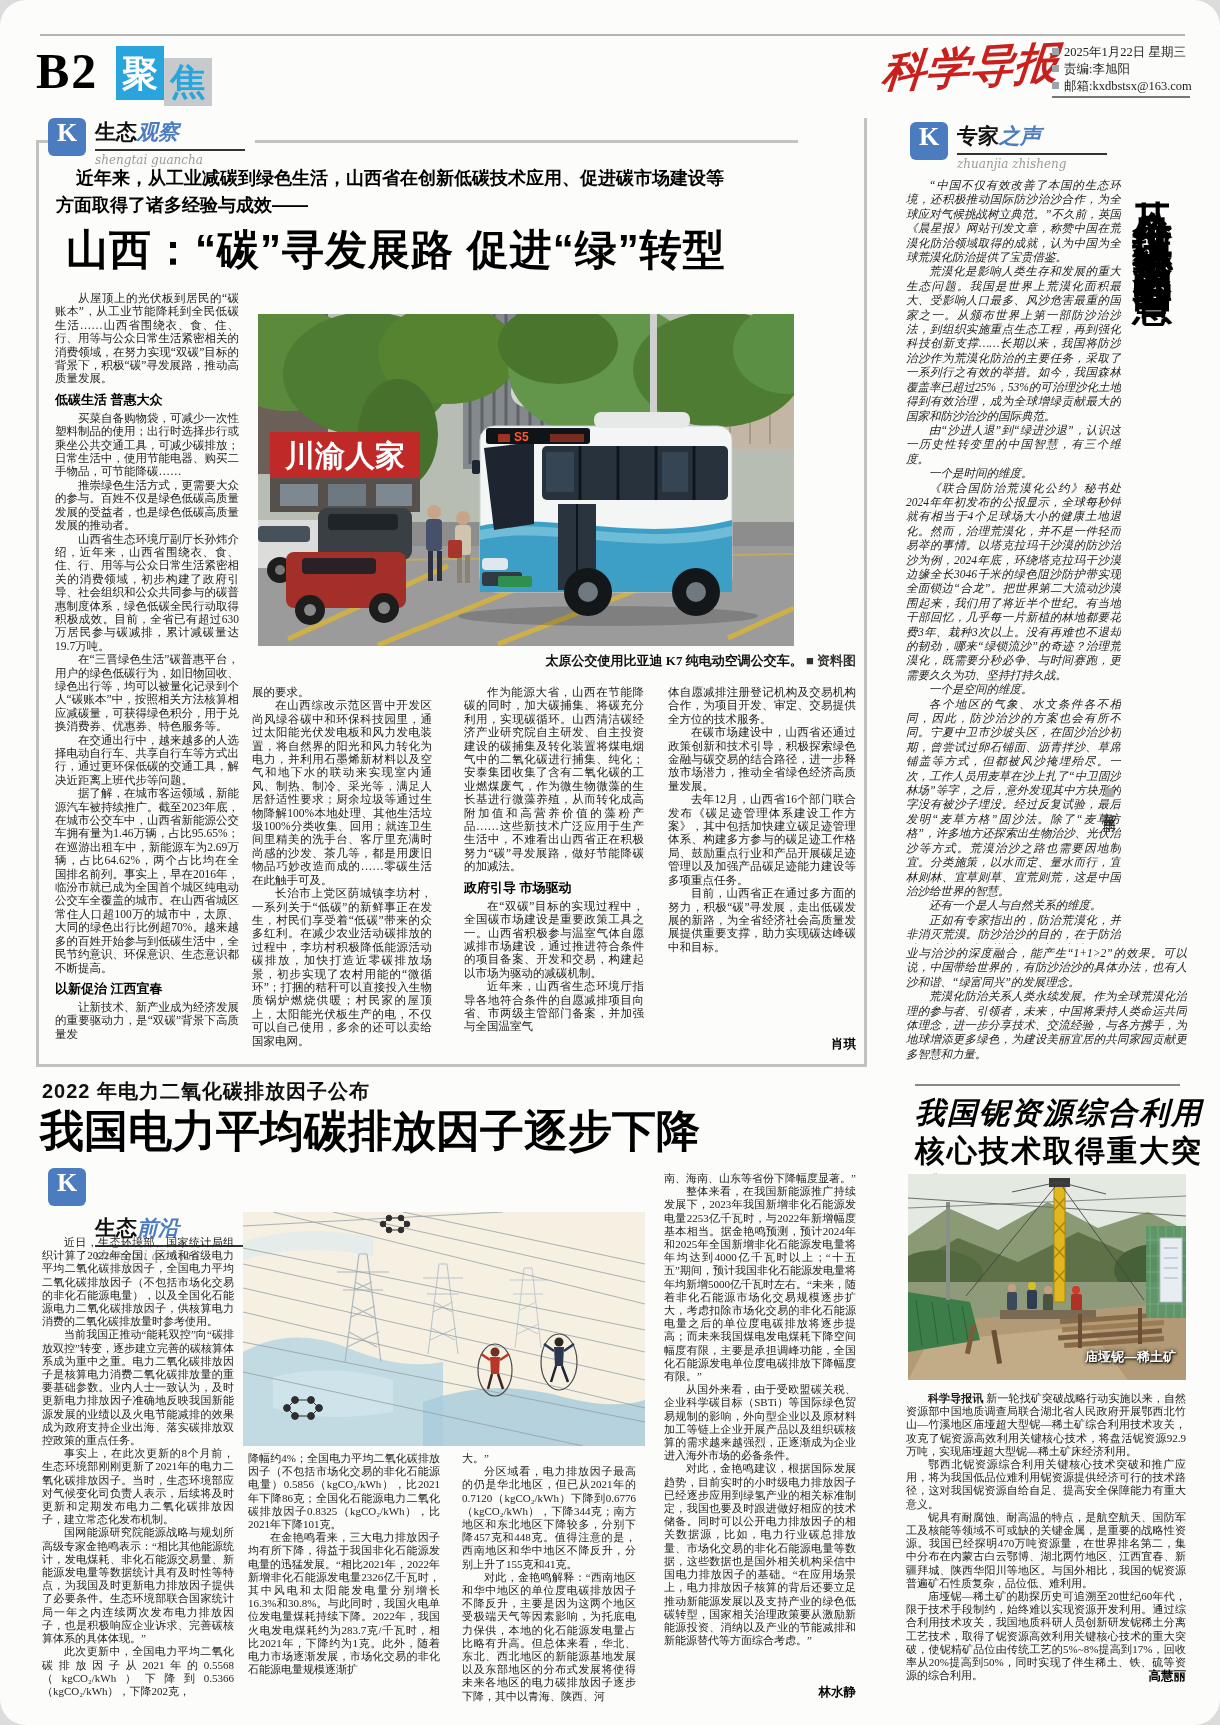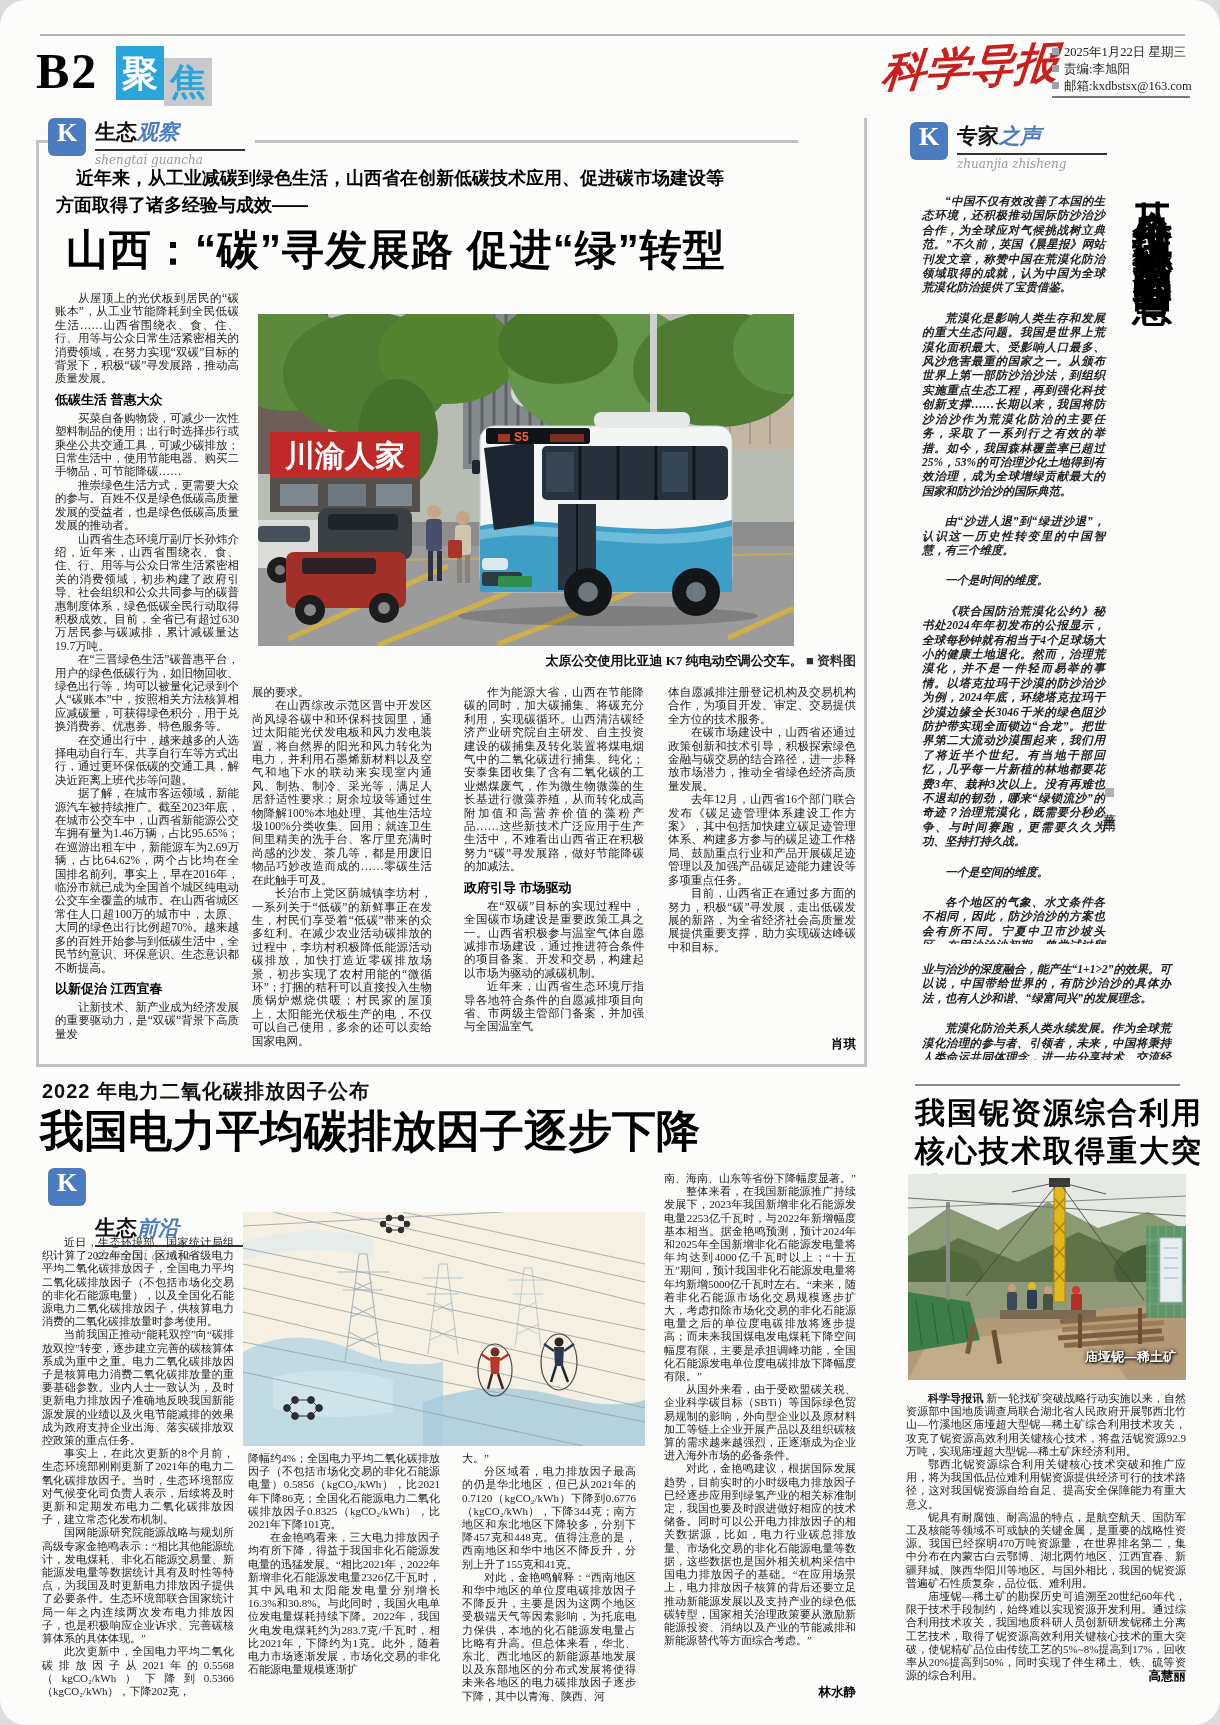--- a/index.html
+++ b/index.html
@@ -23,21 +23,21 @@
           border-bottom:2px solid #333;padding-bottom:3px;display:inline-block;min-width:150px;}
   .ktitle .blue{color:#4c7cc0;font-family:"DejaVu Serif",serif;font-style:italic;}
   .kpinyin{font:italic 12px "DejaVu Serif",serif;color:#9a9a9a;margin-top:2px;}
   
   .body-text{font-size:11.5px;line-height:13.4px;text-align:justify;overflow:hidden;color:#1c1c1c;}
   .body-text p{margin:0;text-indent:2em;}
   .body-text p.cont{text-indent:0;}
   .body-text h4{margin:5px 0 3px;text-indent:0;font:bold 13px "Liberation Sans",sans-serif;color:#000;}
   .tight{font-size:11px;line-height:13.2px;}
   .kai{font-style:italic;line-height:14.4px;color:#222;}
-  .kai p{margin:16px;text-indent:2em;font-weight:bold;}
+  .kai p{margin:0;text-indent:2em;}
   .kai p.cont{text-indent:0;}
   .author{font:bold 12.5px "Liberation Sans",sans-serif;text-align:right;color:#000;}
   .caption{font:bold 13px "Liberation Serif",serif;color:#111;text-align:right;}
   .caption .credit{color:#333;}
   
   .lead-intro{font:bold 18px "Liberation Sans",sans-serif;color:#000;}
   .lead-headline{font:bold 42px "Liberation Sans",sans-serif;color:#000;letter-spacing:1px;white-space:nowrap;}
   .vert-headline{writing-mode:vertical-rl;font:bold 40px "Liberation Sans",sans-serif;color:#000;
                  letter-spacing:5px;height:900px;}
   .vert-author{writing-mode:vertical-rl;font:13px "Liberation Serif",serif;color:#222;letter-spacing:3px;}
@@ -362,21 +362,21 @@
     </div>
   <div class="abs body-text tight" style="left:664px;top:1172px;width:192px;height:506px;">
       <p class="cont">南、海南、山东等省份下降幅度显著。”</p>
       <p>整体来看，在我国新能源推广持续发展下，2023年我国新增非化石能源发电量2253亿千瓦时，与2022年新增幅度基本相当。据金艳鸣预测，预计2024年和2025年全国新增非化石能源发电量将年均达到4000亿千瓦时以上；“十五五”期间，预计我国非化石能源发电量将年均新增5000亿千瓦时左右。“未来，随着非化石能源市场化交易规模逐步扩大，考虑扣除市场化交易的非化石能源电量之后的单位度电碳排放将逐步提高；而未来我国煤电发电煤耗下降空间幅度有限，主要是承担调峰功能，全国化石能源发电单位度电碳排放下降幅度有限。”</p>
       <p>从国外来看，由于受欧盟碳关税、企业科学碳目标（SBTi）等国际绿色贸易规制的影响，外向型企业以及原材料加工等链上企业开展产品以及组织碳核算的需求越来越强烈，正逐渐成为企业进入海外市场的必备条件。</p>
       <p>对此，金艳鸣建议，根据国际发展趋势，目前实时的小时级电力排放因子已经逐步应用到绿氢产业的相关标准制定，我国也要及时跟进做好相应的技术储备。同时可以公开电力排放因子的相关数据源，比如，电力行业碳总排放量、市场化交易的非化石能源电量等数据，这些数据也是国外相关机构采信中国电力排放因子的基础。“在应用场景上，电力排放因子核算的背后还要立足推动新能源发展以及支持产业的绿色低碳转型，国家相关治理政策要从激励新能源投资、消纳以及产业的节能减排和新能源替代等方面综合考虑。”</p>
     </div>
   <div class="abs author" style="left:740px;top:1684px;width:116px;">林水静</div>
 
   <div class="abs rule" style="left:915px;top:1084px;width:265px;height:2px;background:#888;"></div>
-  <div class="abs nio-headline" style="left:915px;top:1094px;">我国铌资源综合利用</div>
+  <div class="abs nio-headline" style="left:915px;top:1094px;font-style:italic;">我国铌资源综合利用</div>
   <div class="abs nio-headline" style="left:915px;top:1132px;">核心技术取得重大突破</div>
 
   <div class="abs" style="left:908px;top:1174px;width:278px;height:206px;">
     <svg width="278" height="206" viewBox="0 0 278 206">
       <rect width="278" height="206" fill="#e4e9e2"></rect>
       <path d="M0,62 L40,34 L90,56 L140,28 L190,54 L240,38 L278,56 L278,96 L0,96 Z" fill="#8a9a74"></path>
       <path d="M0,92 L50,64 L110,88 L170,58 L230,84 L278,68 L278,126 L0,126 Z" fill="#5f7247"></path>
       <ellipse cx="248" cy="96" rx="42" ry="26" fill="#47603a"></ellipse>
       <ellipse cx="30" cy="100" rx="45" ry="24" fill="#52683e"></ellipse>
       <rect x="0" y="108" width="278" height="46" fill="#8f9a7b"></rect>

